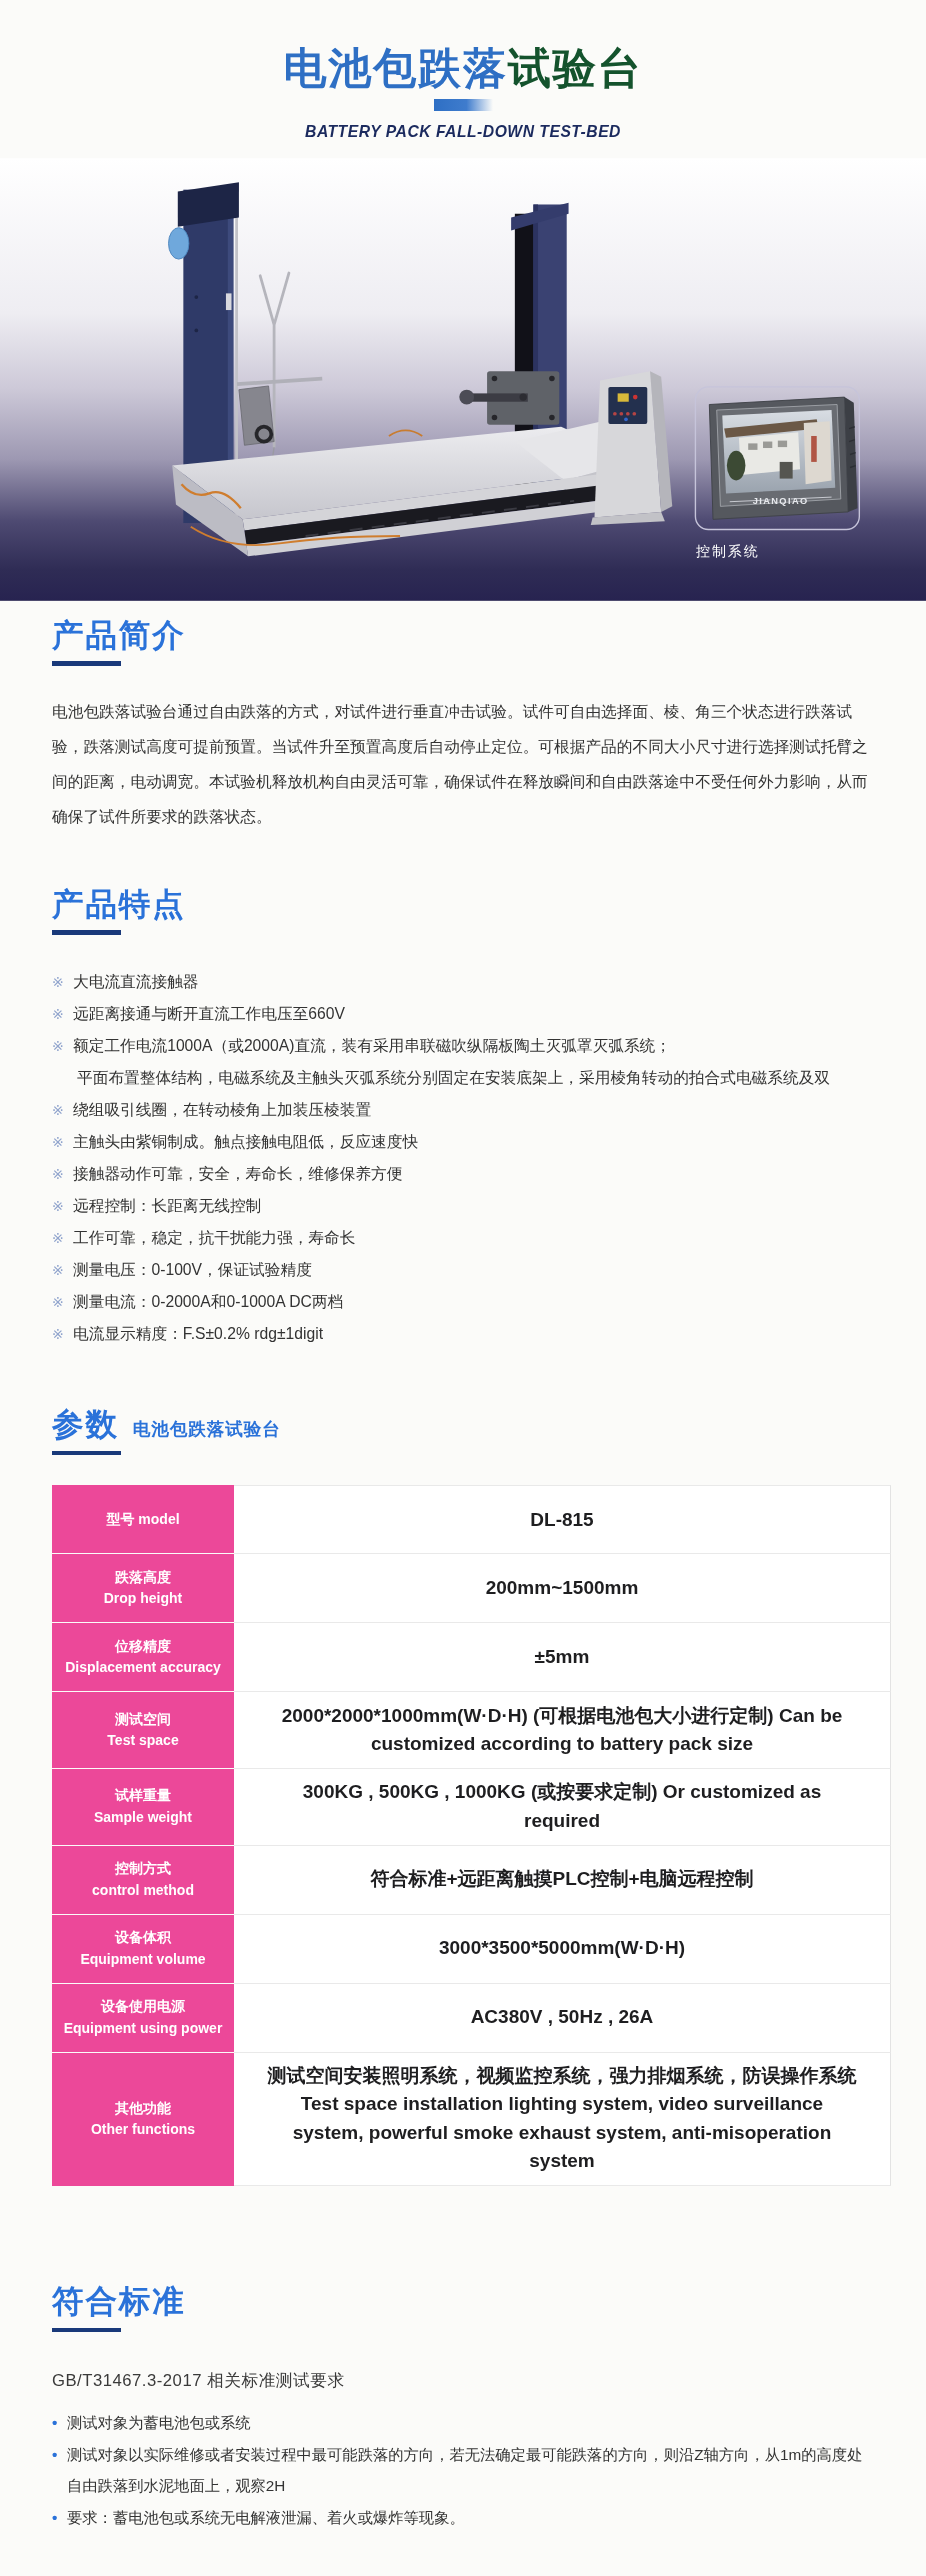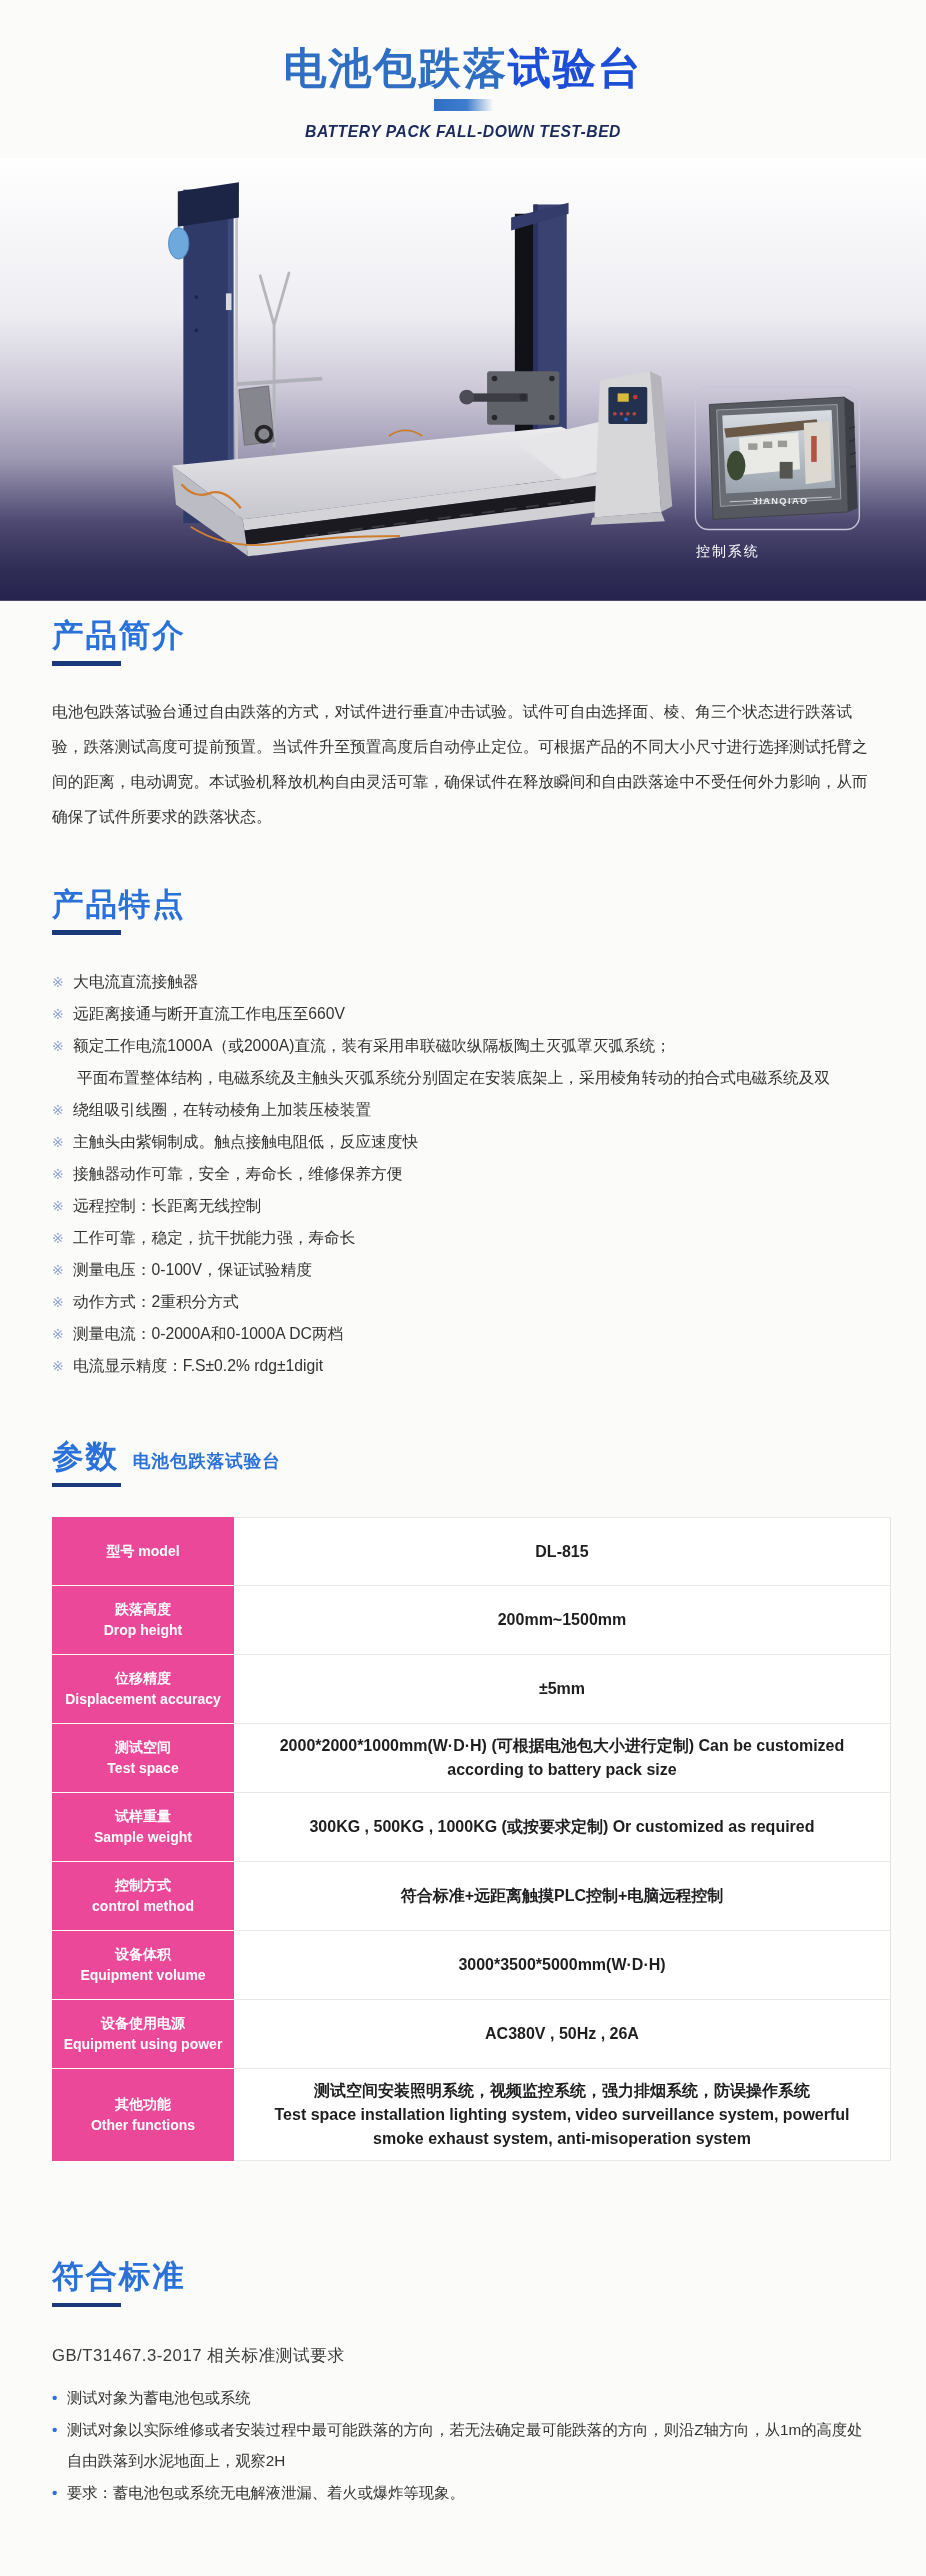--- a/index.html
+++ b/index.html
@@ -6,21 +6,21 @@
   html,body { background:#ffffff; }
   body {
     width:926px; height:2576px; margin:0 auto; overflow:hidden;
     font-family:"Liberation Sans","DejaVu Sans",sans-serif;
     background:#fbfbf9; color:#333;
   }
   
   .hdr { text-align:center; padding-top:43px; }
   .hdr-title { font-size:43px; font-weight:bold; letter-spacing:1.9px; line-height:1.2; }
   .t-blue { color:#2e6fc4; }
-  .t-navy { color:#1d4ed8; }
+  .t-navy { color:#14532d; }
   .hdr-bar { width:59px; height:12px; margin:4.6px auto 12px;
     background:linear-gradient(90deg,#2e6fc4 0%,#3f7ccd 55%,rgba(255,255,255,0) 100%); }
   .hdr-sub { font-size:15.7px; font-weight:bold; color:#1b2a5e; letter-spacing:0.5px;font-style:italic; }
   
   .hero { position:relative; height:443px; margin-top:16.7px; }
   .hero svg { position:absolute; inset:0; display:block; }
   .hero-caption { position:absolute; left:696px; top:385px; width:164px;
     color:#ffffff; font-size:14px; letter-spacing:1.9px; }
   
   .sec { padding:0 52px; }
@@ -40,21 +40,21 @@
   .spec-table { margin-top:30px; width:839px; }
   .spec-row { display:flex; min-height:69px; }
   .spec-label { width:182px; flex:0 0 182px; background:#ec4899; color:#ffffff;
     display:flex; flex-direction:column; justify-content:center; align-items:center;
     text-align:center; font-weight:bold; font-size:14px; line-height:1.55;
     border-bottom:1.9px solid #fbfbf9; padding:3.7px 7.4px; }
   .spec-row:last-child .spec-label { border-bottom:none; }
   .spec-value { flex:1; background:#ffffff; border-right:0.9px solid #e3e3e3;
     border-bottom:0.9px solid #e9e9e9; display:flex; flex-direction:column;
     justify-content:center; align-items:center; text-align:center;
-    font-weight:bold; font-size:16px; color:#1e1e20; line-height:1.5; padding:9.3px 31.5px; }
+    font-weight:bold; font-size:19px; color:#1e1e20; line-height:1.5; padding:9.3px 31.5px; }
   .spec-row:first-child .spec-value { border-top:0.9px solid #e9e9e9; }
   
   .sec-standards { margin-top:97px; }
   .std-intro { margin-top:37px; font-size:16.7px; color:#3a3a3a; letter-spacing:0.5px; }
   .standards-list { margin-top:15px; }
   .std-item { display:flex; font-size:15.3px; color:#333; line-height:31.5px; }
   .std-dot { color:#2a72d9; font-weight:bold; width:15px; flex:0 0 15px; text-align:left; }
   .std-text { flex:1; }
 </style>
 </head>
@@ -195,21 +195,20 @@
       <div class="feat-line"><span class="feat-marker">※</span><span>大电流直流接触器</span></div>
       <div class="feat-line"><span class="feat-marker">※</span><span>远距离接通与断开直流工作电压至660V</span></div>
       <div class="feat-line"><span class="feat-marker">※</span><span>额定工作电流1000A（或2000A)直流，装有采用串联磁吹纵隔板陶土灭弧罩灭弧系统；</span></div>
       <div class="feat-line cont"><span>平面布置整体结构，电磁系统及主触头灭弧系统分别固定在安装底架上，采用棱角转动的拍合式电磁系统及双</span></div>
       <div class="feat-line"><span class="feat-marker">※</span><span>绕组吸引线圈，在转动棱角上加装压棱装置</span></div>
       <div class="feat-line"><span class="feat-marker">※</span><span>主触头由紫铜制成。触点接触电阻低，反应速度快</span></div>
       <div class="feat-line"><span class="feat-marker">※</span><span>接触器动作可靠，安全，寿命长，维修保养方便</span></div>
       <div class="feat-line"><span class="feat-marker">※</span><span>远程控制：长距离无线控制</span></div>
       <div class="feat-line"><span class="feat-marker">※</span><span>工作可靠，稳定，抗干扰能力强，寿命长</span></div>
       <div class="feat-line"><span class="feat-marker">※</span><span>测量电压：0-100V，保证试验精度</span></div>
-      <div class="feat-line"><span class="feat-marker">※</span><span>动作方式：2重积分方式</span></div>
       <div class="feat-line"><span class="feat-marker">※</span><span>测量电流：0-2000A和0-1000A DC两档</span></div>
       <div class="feat-line"><span class="feat-marker">※</span><span>电流显示精度：F.S±0.2% rdg±1digit</span></div>
     </div>
 </div>
 
 <div class="sec sec-params">
   <div class="params-head-row">
     <div class="sec-head">参数</div>
     <div class="params-sub">电池包跌落试验台</div>
   </div>

